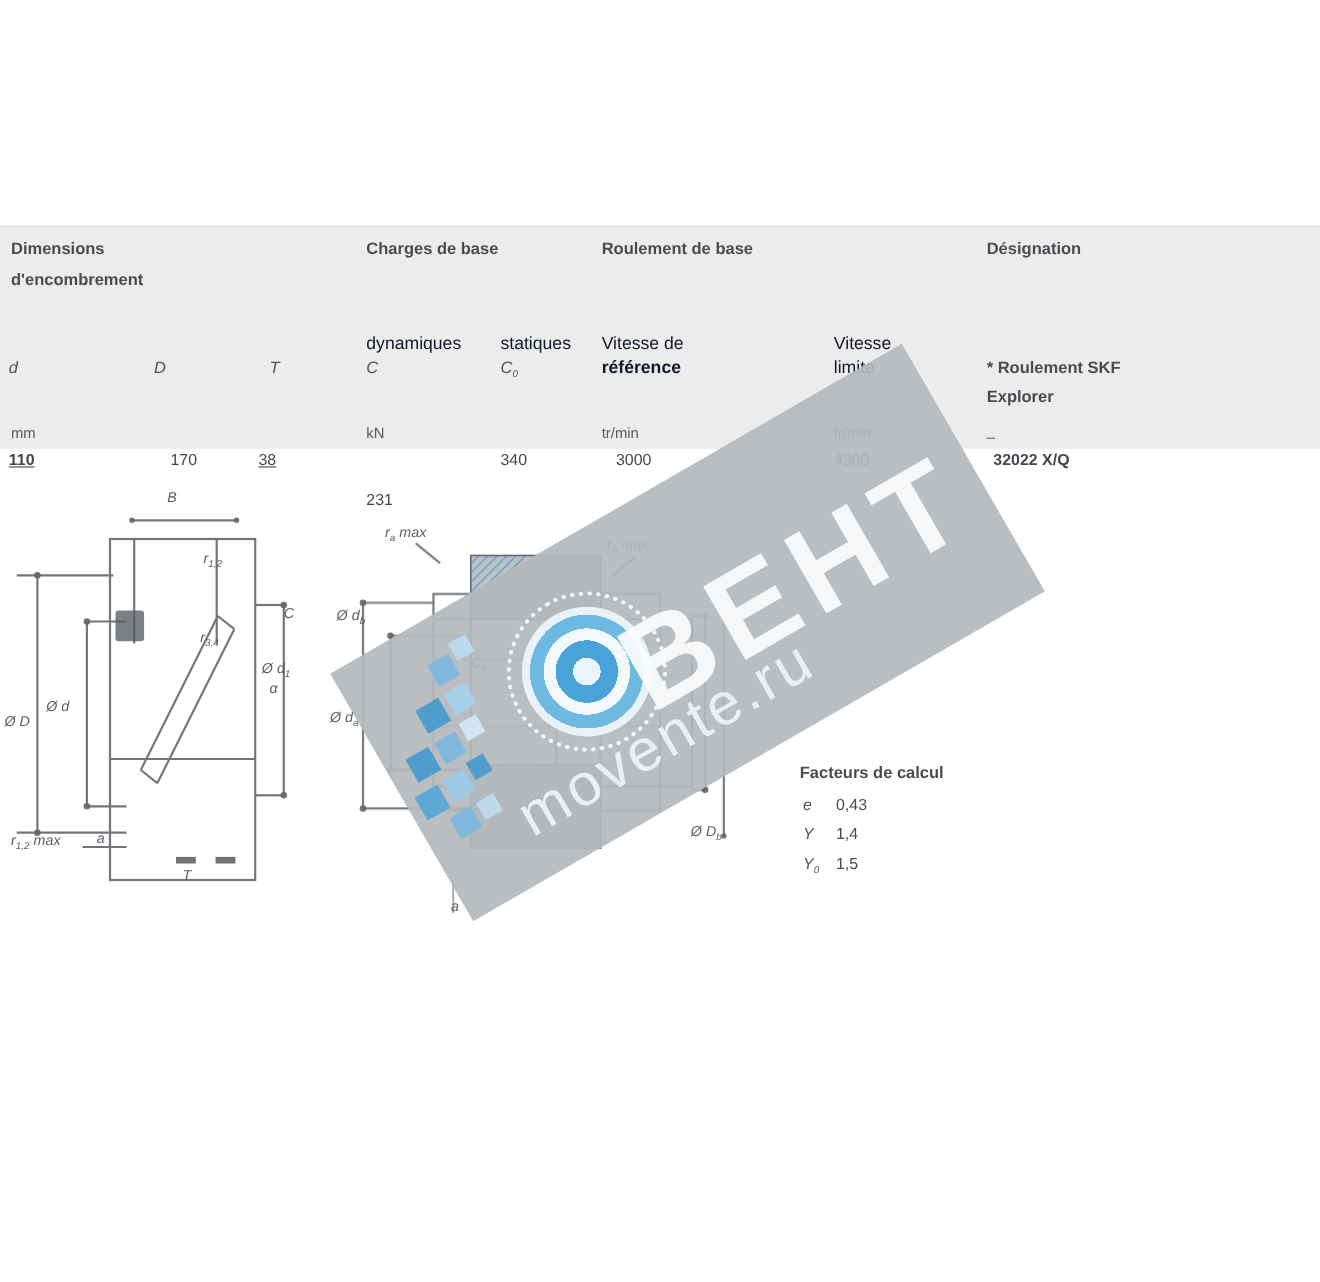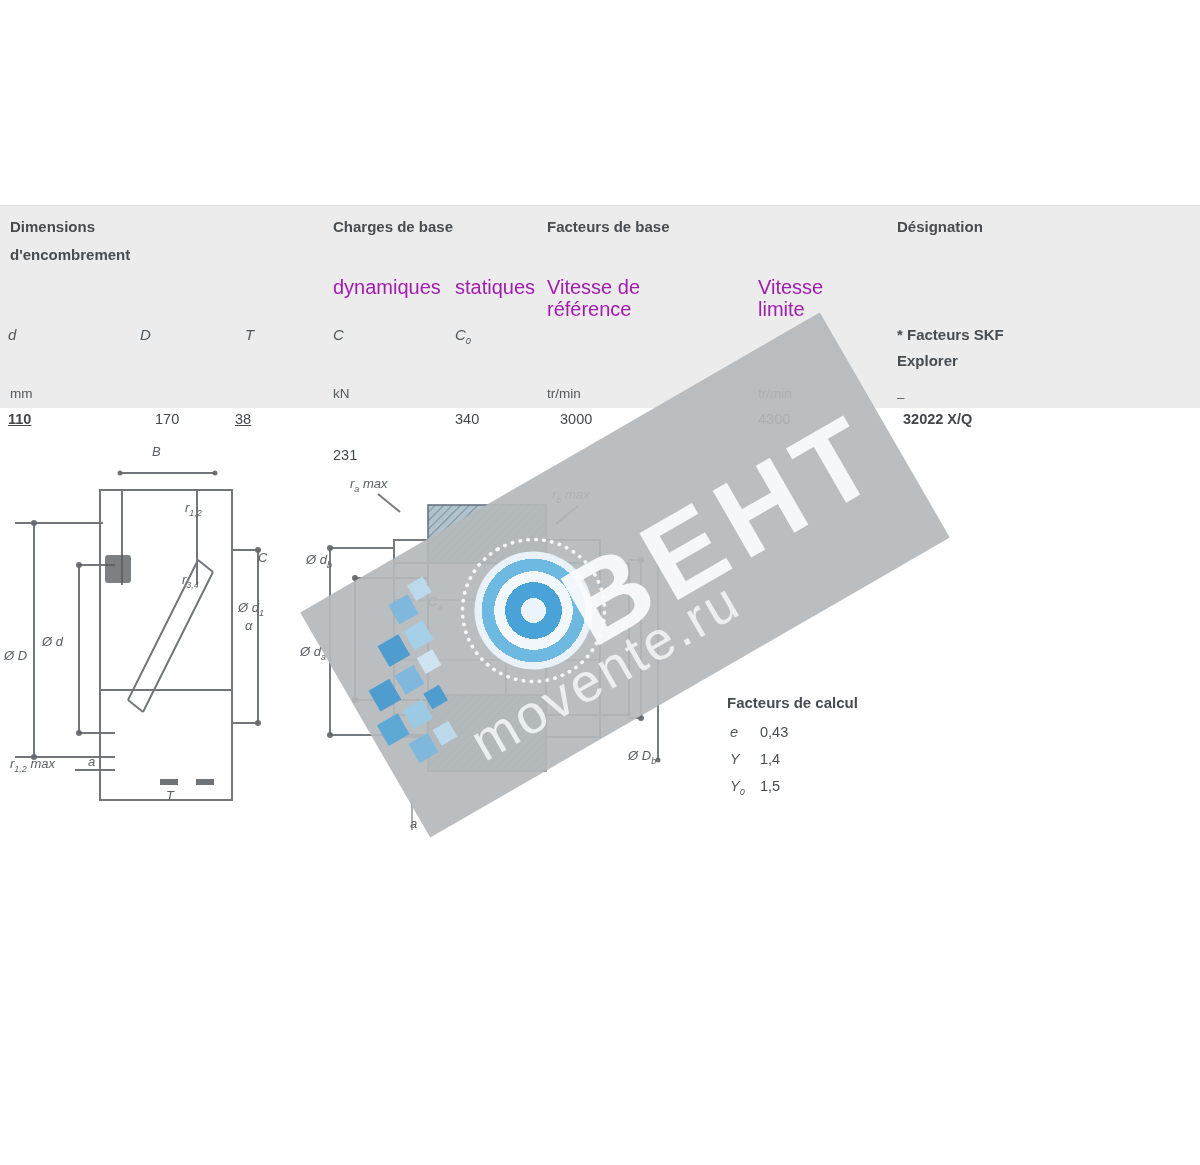--- a/index.html
+++ b/index.html
@@ -4,21 +4,21 @@
 <style>
   html,body{margin:0;padding:0;}
   body{
     width:1200px;height:1165px;position:relative;background:#ffffff;
     font-family:"Liberation Sans",sans-serif;color:#4a4e52;overflow:hidden;
   }
   .page{position:absolute;inset:0;filter:blur(0.5px);}
   .abs{position:absolute;white-space:nowrap;}
   
   .hdr{font-size:15px;font-weight:700;color:#474c50;}
-  .sub{font-size:20px;color:#a21caf;}
+  .sub{font-size:16px;color:#0f172a;margin-top:28px;}
   .sym{font-size:15px;font-style:italic;color:#50555a;}
   .unit{font-size:13.5px;color:#55595d;}
   .val{font-size:14.5px;color:#43474b;}
   .bold{font-weight:700;}
   sub{font-size:9px;}
   .header-band{
     position:absolute;left:0;top:205px;width:1200px;height:202px;
     border-top:1px solid #e0e1e2;
   }
   
@@ -57,31 +57,31 @@
 </head>
 <body>
 
 <div class="page">
 
   <div class="header-band" style="background:#ececec;"></div>
 
   <span class="abs hdr" style="left:10px;top:218px;">Dimensions</span>
   <span class="abs hdr" style="left:10px;top:246px;">d'encombrement</span>
   <span class="abs hdr" style="left:333px;top:218px;">Charges de base</span>
-  <span class="abs hdr" style="left:547px;top:218px;">Facteurs de base</span>
+  <span class="abs hdr" style="left:547px;top:218px;">Roulement de base</span>
   <span class="abs hdr" style="left:897px;top:218px;">Désignation</span>
 
   <span class="abs sub" style="left:333px;top:276px;">dynamiques</span>
   <span class="abs sub" style="left:455px;top:276px;">statiques</span>
   <span class="abs sub" style="left:547px;top:276px;">Vitesse de</span>
-  <span class="abs sub" style="left:547px;top:298px;">référence</span>
+  <span class="abs sub" style="left:547px;top:298px;font-weight:bold;">référence</span>
   <span class="abs sub" style="left:758px;top:276px;">Vitesse</span>
   <span class="abs sub" style="left:758px;top:298px;">limite</span>
 
-  <span class="abs hdr" style="left:897px;top:326px;">* Facteurs SKF</span>
+  <span class="abs hdr" style="left:897px;top:326px;">* Roulement SKF</span>
   <span class="abs hdr" style="left:897px;top:352px;">Explorer</span>
 
   <span class="abs sym" style="left:8px;top:326px;">d</span>
   <span class="abs sym" style="left:140px;top:326px;">D</span>
   <span class="abs sym" style="left:245px;top:326px;">T</span>
   <span class="abs sym" style="left:333px;top:326px;">C</span>
   <span class="abs sym" style="left:455px;top:326px;"><span>C</span><sub>0</sub></span>
 
   <span class="abs unit" style="left:10px;top:386px;">mm</span>
   <span class="abs unit" style="left:333px;top:386px;">kN</span>

